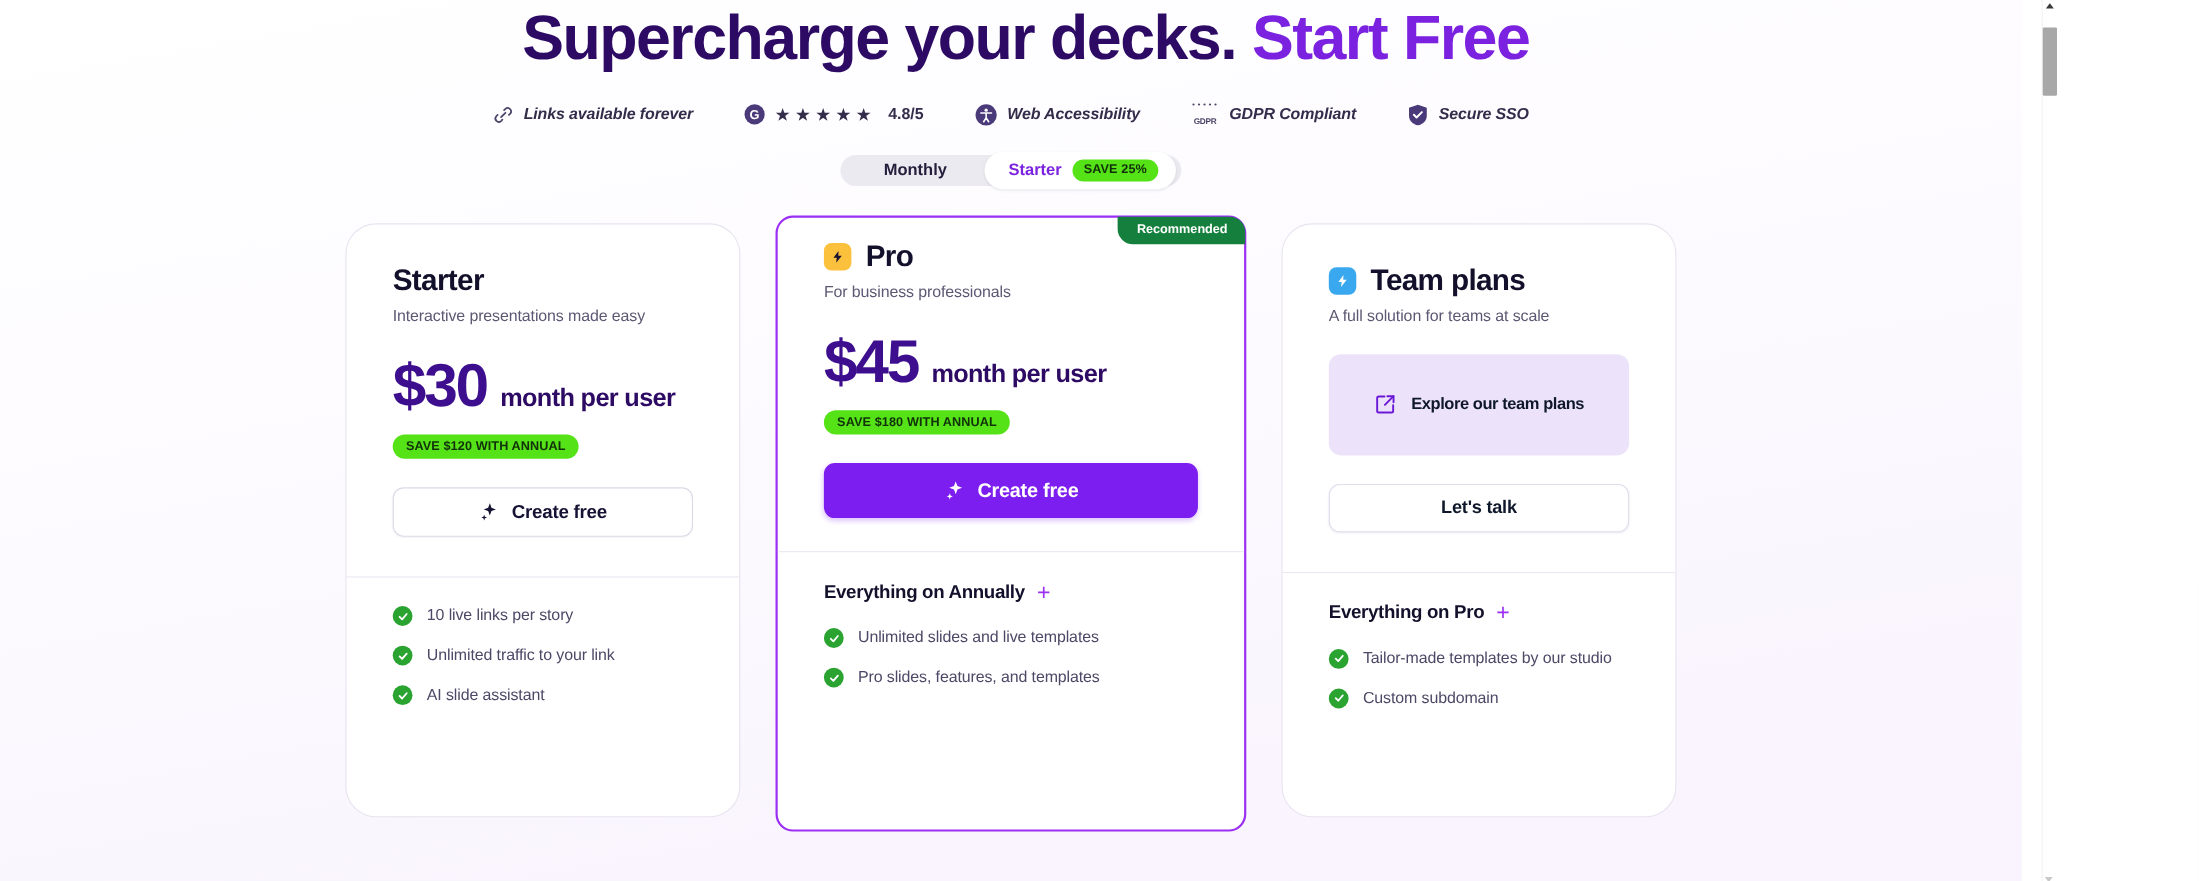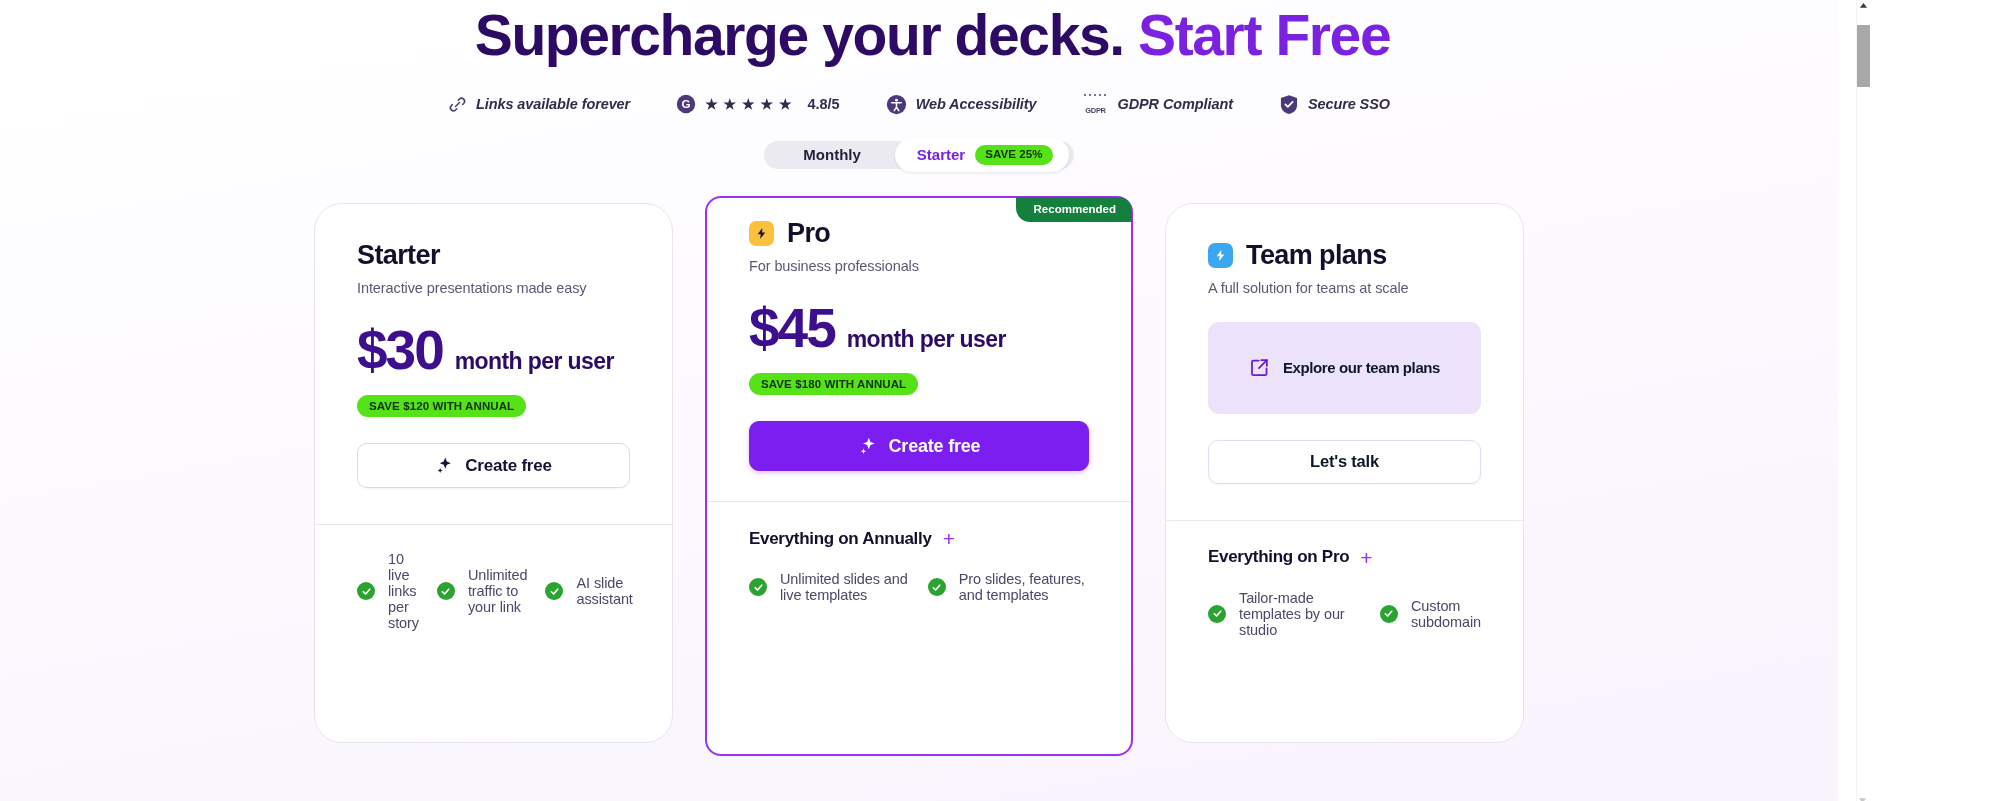--- a/index.html
+++ b/index.html
@@ -275,21 +275,21 @@
     display: flex; align-items: center; gap: 11px;
     font-size: 17px;
     font-weight: 700;
     color: #13102b;
     letter-spacing: -0.3px;
     margin-bottom: 22px;
     cursor: pointer;
   }
   .plus { color: #9b2ff2; font-size: 21px; font-weight: 400; line-height: 1; }
 
-  .feat-list { display: flex; flex-direction: row; gap: 18px; }
+  .feat-list { display: flex; flex-direction: column; gap: 18px; }
   .feat {
     display: flex; align-items: center; gap: 13px;
     font-size: 14.5px;
     color: #4c4866;
     letter-spacing: -0.1px;
   }
   .check {
     width: 18px; height: 18px;
     border-radius: 50%;
     background: #2aa331;

